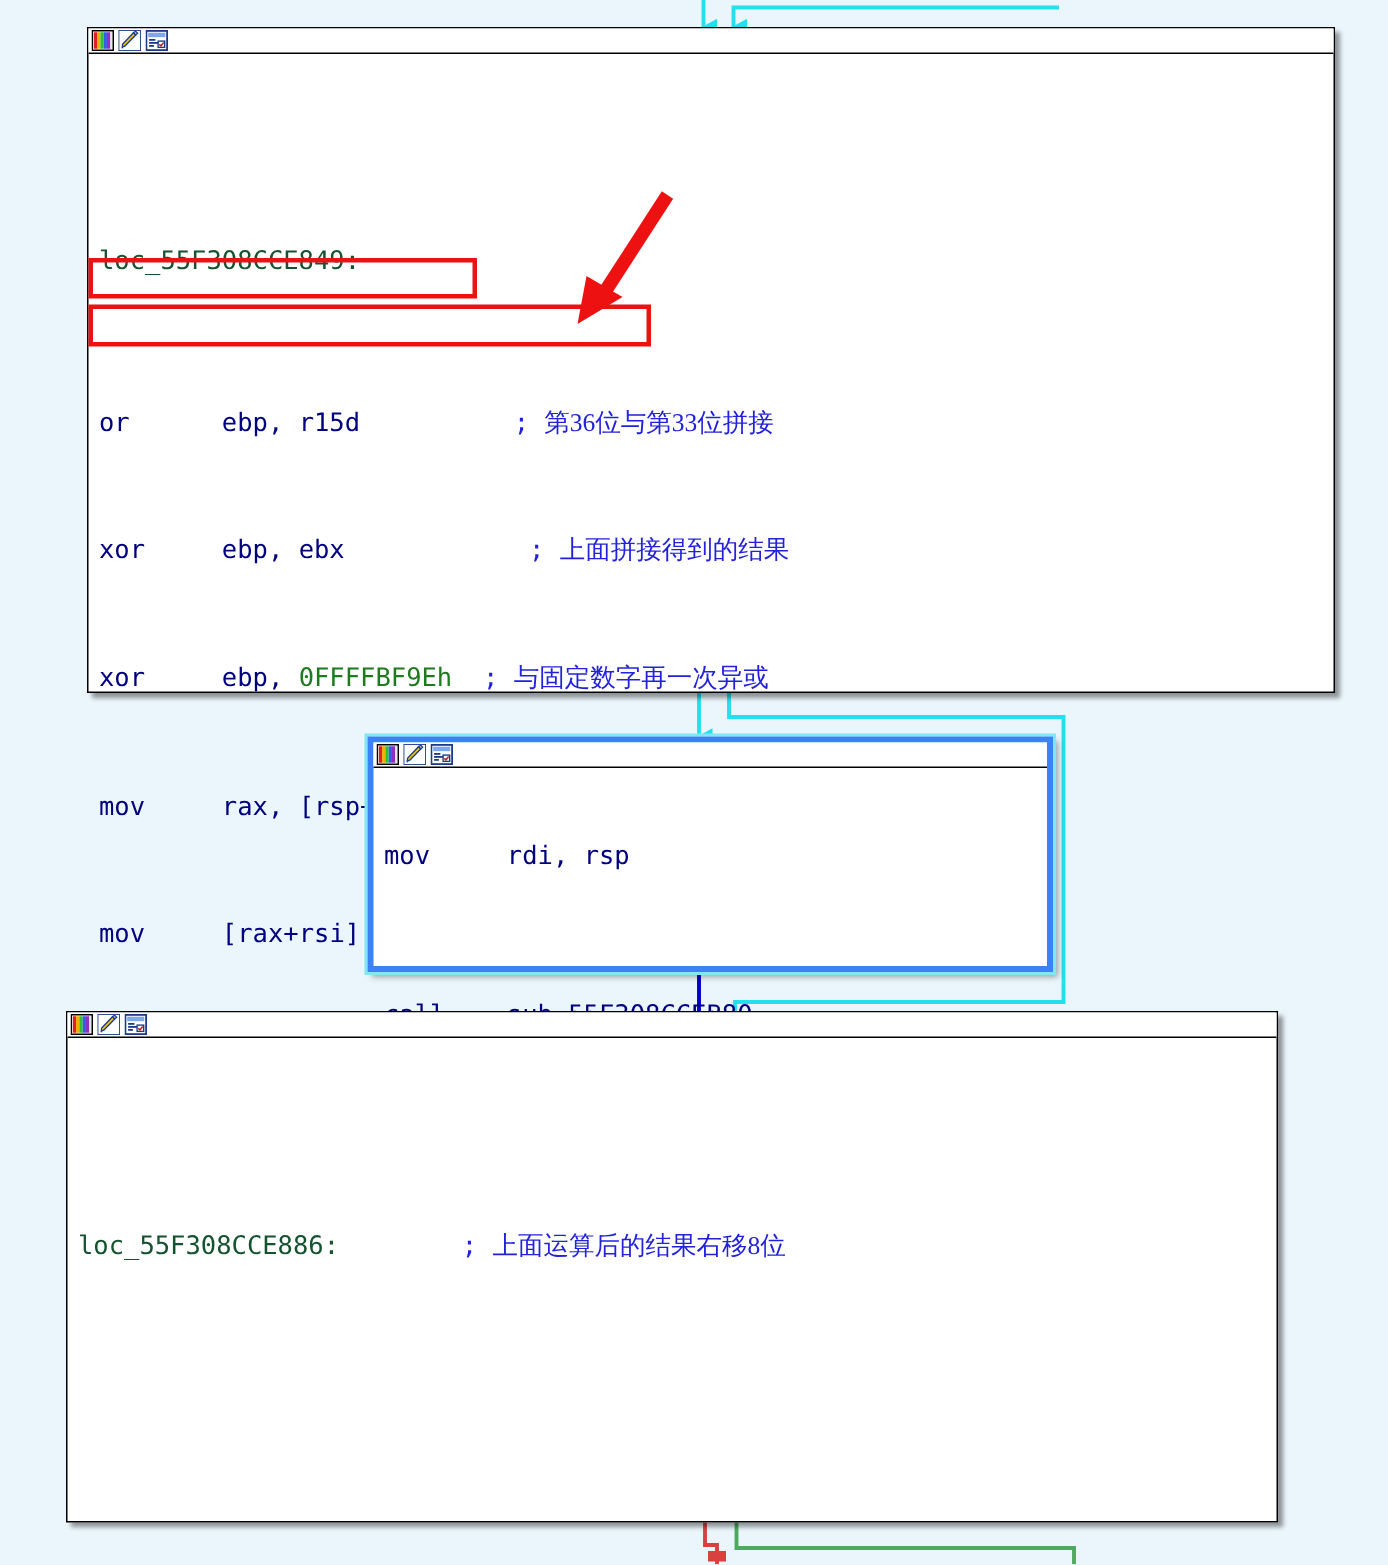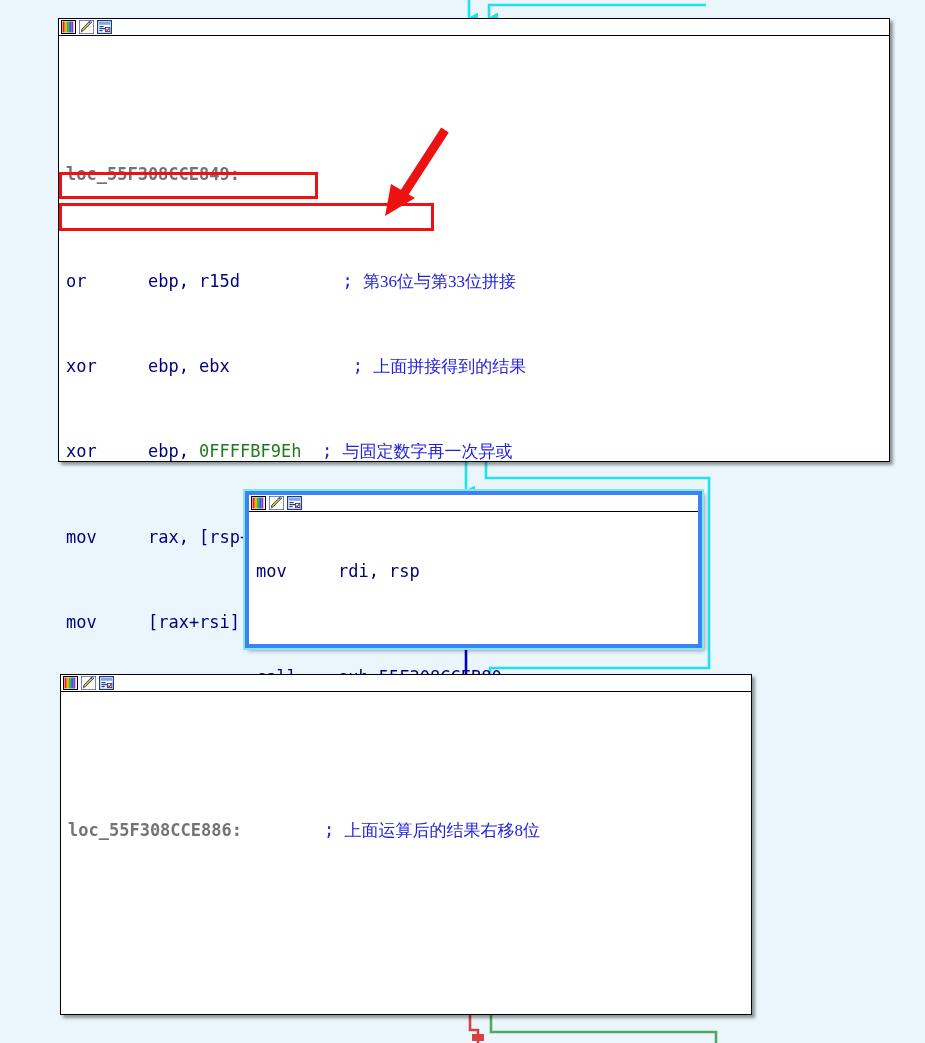--- a/index.html
+++ b/index.html
@@ -73,21 +73,21 @@
   .node-code .pad-top { display:block; height: 18px; }
   .code-line {
     display: block;
     height: 21.3px;
     padding-left: 7px;
     position: relative;
     white-space: pre;
   }
 
   
-  .t-loc    { color: #737373; font-weight: bold; }          
+  .t-loc    { color: #14532d; }          
   .t-mnem   { color: #00007f; }          
   .t-reg    { color: #00007f; }          
   .t-num    { color: #1f7a1f; }          
   .t-var    { color: #1f7a1f; }          
   .t-punct  { color: #00007f; }
   .t-xref   { color: #00007f; }          
   .t-cmt-user { color: #2222dd; }        
   .t-semi   { color: #2222dd; }
   .cjk { font-family: Liberation Serif, serif; font-size: 17px; }
 
@@ -241,21 +241,21 @@
     <div class="node-code" style="padding-top:6px;">
       <span class="code-line"><span class="t-mnem">mov</span><span>     </span><span class="t-reg">rdi</span><span class="t-punct">, </span><span class="t-reg">rsp</span></span>
 
 
       <span class="code-line"><span class="t-mnem">call</span><span>    </span><span class="t-xref">sub_55F308CCEB80</span></span>
 
       <span class="code-line"><span class="t-mnem">mov</span><span>     </span><span class="t-reg">rsi</span><span class="t-punct">, [</span><span class="t-reg">rsp</span><span class="t-punct">+</span><span class="t-num">0C8h</span><span class="t-punct">+</span><span class="t-var">var_B8</span><span class="t-punct">]</span></span>
     </div>
   </div>
 
-  <div class="node" id="node-block-3" style="left:60px; top:674px; width:692px; height:341px;">
+  <div class="node" id="node-block-3" style="left:44px; top:674px; width:808px; height:341px;">
     <div class="node-titlebar">
       <svg class="tb-icon" viewBox="0 0 15 14">
         <rect x="0" y="0" width="15" height="14" fill="#000"></rect>
         <rect x="1" y="1" width="13" height="12" fill="#fff"></rect>
         <rect x="1.5" y="1.5" width="2.2" height="11" fill="#e02020"></rect>
         <rect x="3.7" y="1.5" width="2.2" height="11" fill="#f0b000"></rect>
         <rect x="5.9" y="1.5" width="2.2" height="11" fill="#30c030"></rect>
         <rect x="8.1" y="1.5" width="2.2" height="11" fill="#3060e0"></rect>
         <rect x="10.3" y="1.5" width="2.2" height="11" fill="#9030c0"></rect>
         <rect x="12.5" y="1.5" width="1.0" height="11" fill="#e0e0e0"></rect>

